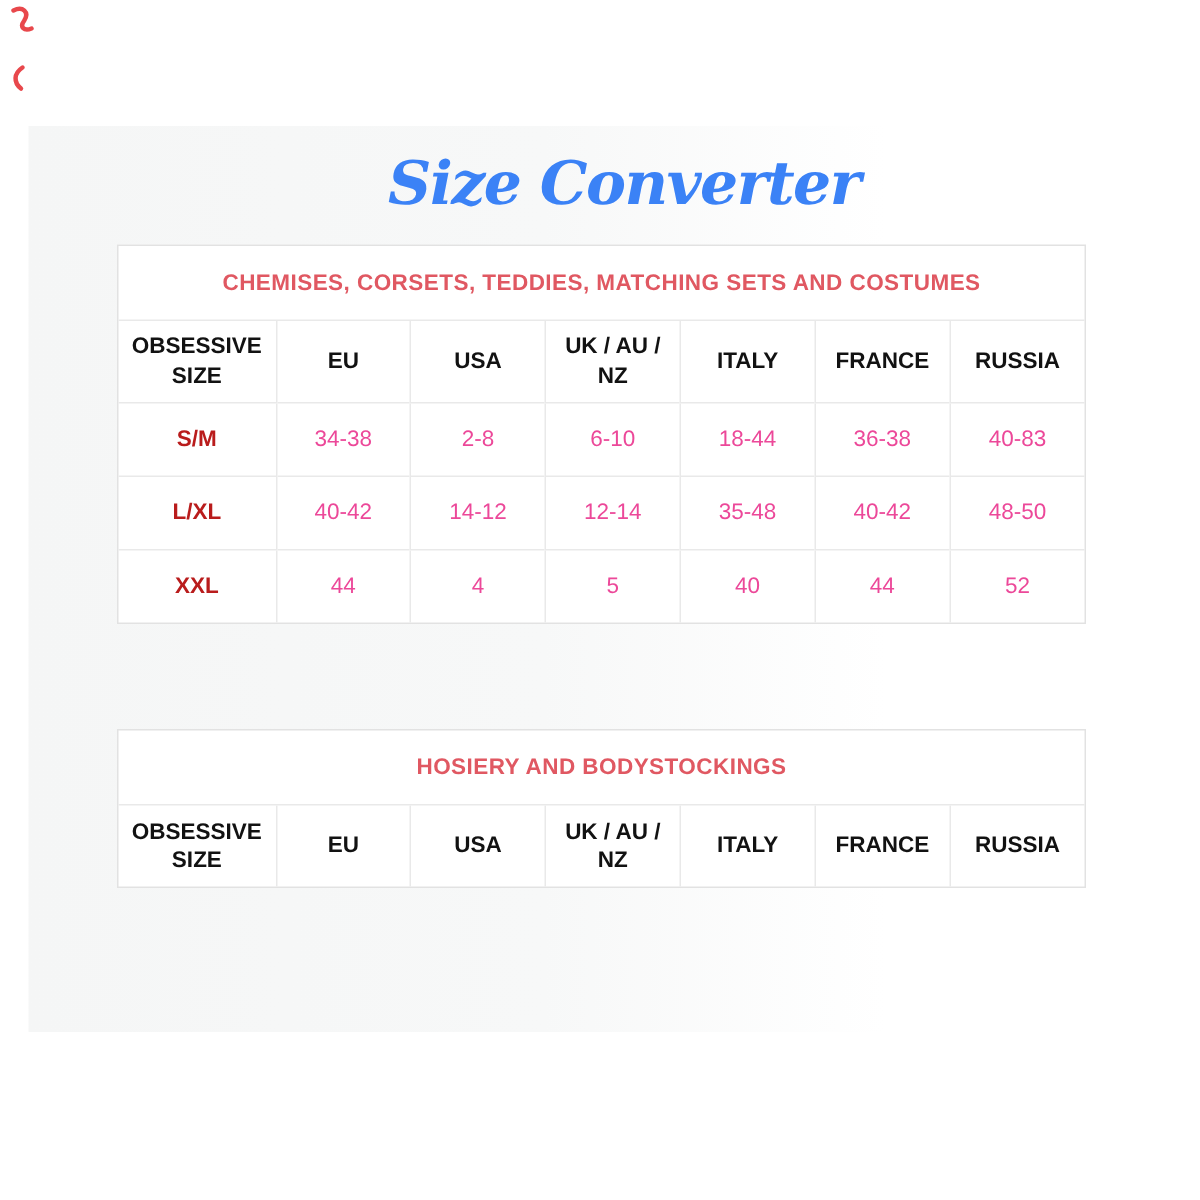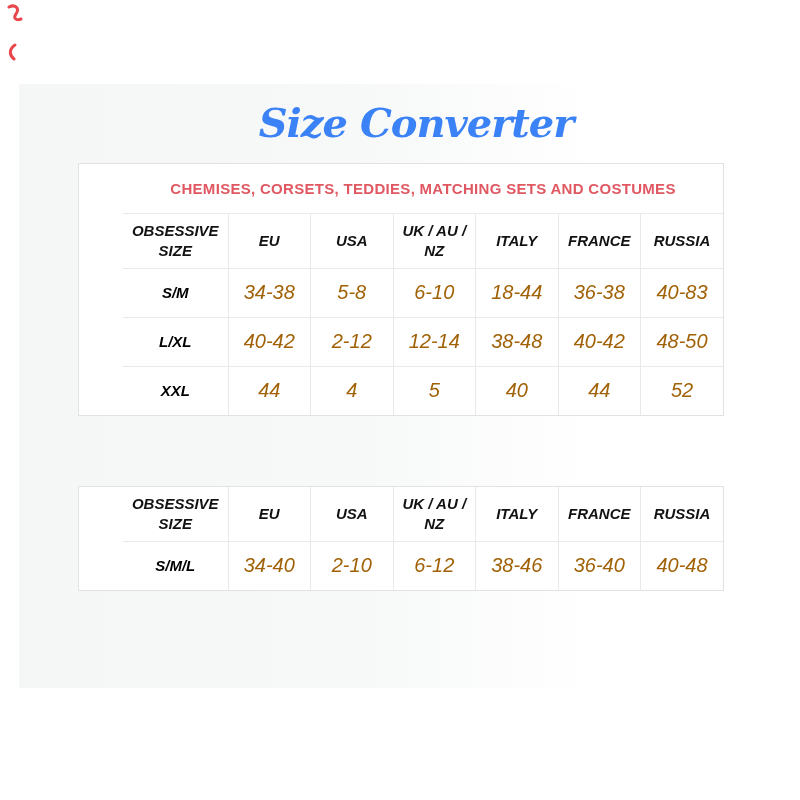--- a/index.html
+++ b/index.html
@@ -37,21 +37,20 @@
     line-height: 58px;
   }
 
   .size-box {
     position: absolute;
     left: 78px;
     width: 646px;
     background: #ffffff;
     border: 1px solid #e2e2e2;
     box-sizing: border-box;
-    padding-left: 44px;
   }
   .size-box.first  { top: 163px; }
   .size-box.second { top: 486px; }
 
   .caption {
     height: 49px;
     display: flex;
     align-items: center;
     justify-content: center;
     color: #e05862;
@@ -59,50 +58,49 @@
     font-size: 15px;
     letter-spacing: 0.3px;
     border-bottom: 1px solid #e9e9e9;
     text-transform: uppercase;
   }
 
   table {
     width: 100%;
     border-collapse: collapse;
     table-layout: fixed;
-    font-style: italic;
   }
   th, td {
     text-align: center;
     vertical-align: middle;
     border-left: 1px solid #e9e9e9;
     padding: 0 6px;
     box-sizing: border-box;
   }
   th:first-child, td:first-child { border-left: none; }
   col.size-col { width: 105px; }
 
   th {
     height: 54px;
     font-size: 15px;
     font-weight: bold;
     color: #121212;
     line-height: 1.3;
   }
   td {
     height: 49px;
-    font-size: 20px;
+    font-size: 15px;
     font-weight: normal;
-    color: #a16207;
+    color: #ec4899;
     border-top: 1px solid #e9e9e9;
   }
   td:first-child {
     font-weight: bold;
     font-size: 15px;
-    color: #000000;
+    color: #b91c1c;
   }
 </style>
 </head>
 <body>
 
 <svg class="stray-mark m1" width="16" height="20" viewBox="0 0 16 20">
   <path d="M2 3 C 8 0, 13 4, 9 10 C 6 14, 9 17, 14 15" stroke="#e8484c" stroke-width="3" fill="none" stroke-linecap="round"></path>
 </svg>
 <svg class="stray-mark m2" width="12" height="19" viewBox="0 0 12 19">
   <path d="M8 2 C 2 6, 2 12, 7 16" stroke="#e8484c" stroke-width="3" fill="none" stroke-linecap="round"></path>
@@ -132,49 +130,50 @@
           <th>UK / AU / NZ</th>
           <th>ITALY</th>
           <th>FRANCE</th>
           <th>RUSSIA</th>
         </tr>
       </thead>
       <tbody>
         <tr>
           <td>S/M</td>
           <td>34-38</td>
-          <td>5-8</td>
+          <td>2-8</td>
           <td>6-10</td>
           <td>18-44</td>
           <td>36-38</td>
           <td>40-83</td>
         </tr>
         <tr>
           <td>L/XL</td>
           <td>40-42</td>
-          <td>2-12</td>
+          <td>14-12</td>
           <td>12-14</td>
-          <td>38-48</td>
+          <td>35-48</td>
           <td>40-42</td>
           <td>48-50</td>
         </tr>
         <tr>
           <td>XXL</td>
           <td>44</td>
           <td>4</td>
           <td>5</td>
           <td>40</td>
           <td>44</td>
           <td>52</td>
         </tr>
       </tbody>
     </table>
 </section>
 
 <section class="size-box second">
+  <div class="caption">HOSIERY AND BODYSTOCKINGS</div>
   <table>
     <colgroup>
         <col class="size-col">
         <col>
         <col>
         <col>
         <col>
         <col>
         <col>
       </colgroup>
@@ -183,24 +182,15 @@
           <th>OBSESSIVE SIZE</th>
           <th>EU</th>
           <th>USA</th>
           <th>UK / AU / NZ</th>
           <th>ITALY</th>
           <th>FRANCE</th>
           <th>RUSSIA</th>
         </tr>
       </thead>
       <tbody>
-        <tr>
-          <td>S/M/L</td>
-          <td>34-40</td>
-          <td>2-10</td>
-          <td>6-12</td>
-          <td>38-46</td>
-          <td>36-40</td>
-          <td>40-48</td>
-        </tr>
       </tbody>
     </table>
 </section>
 
 </body></html>

